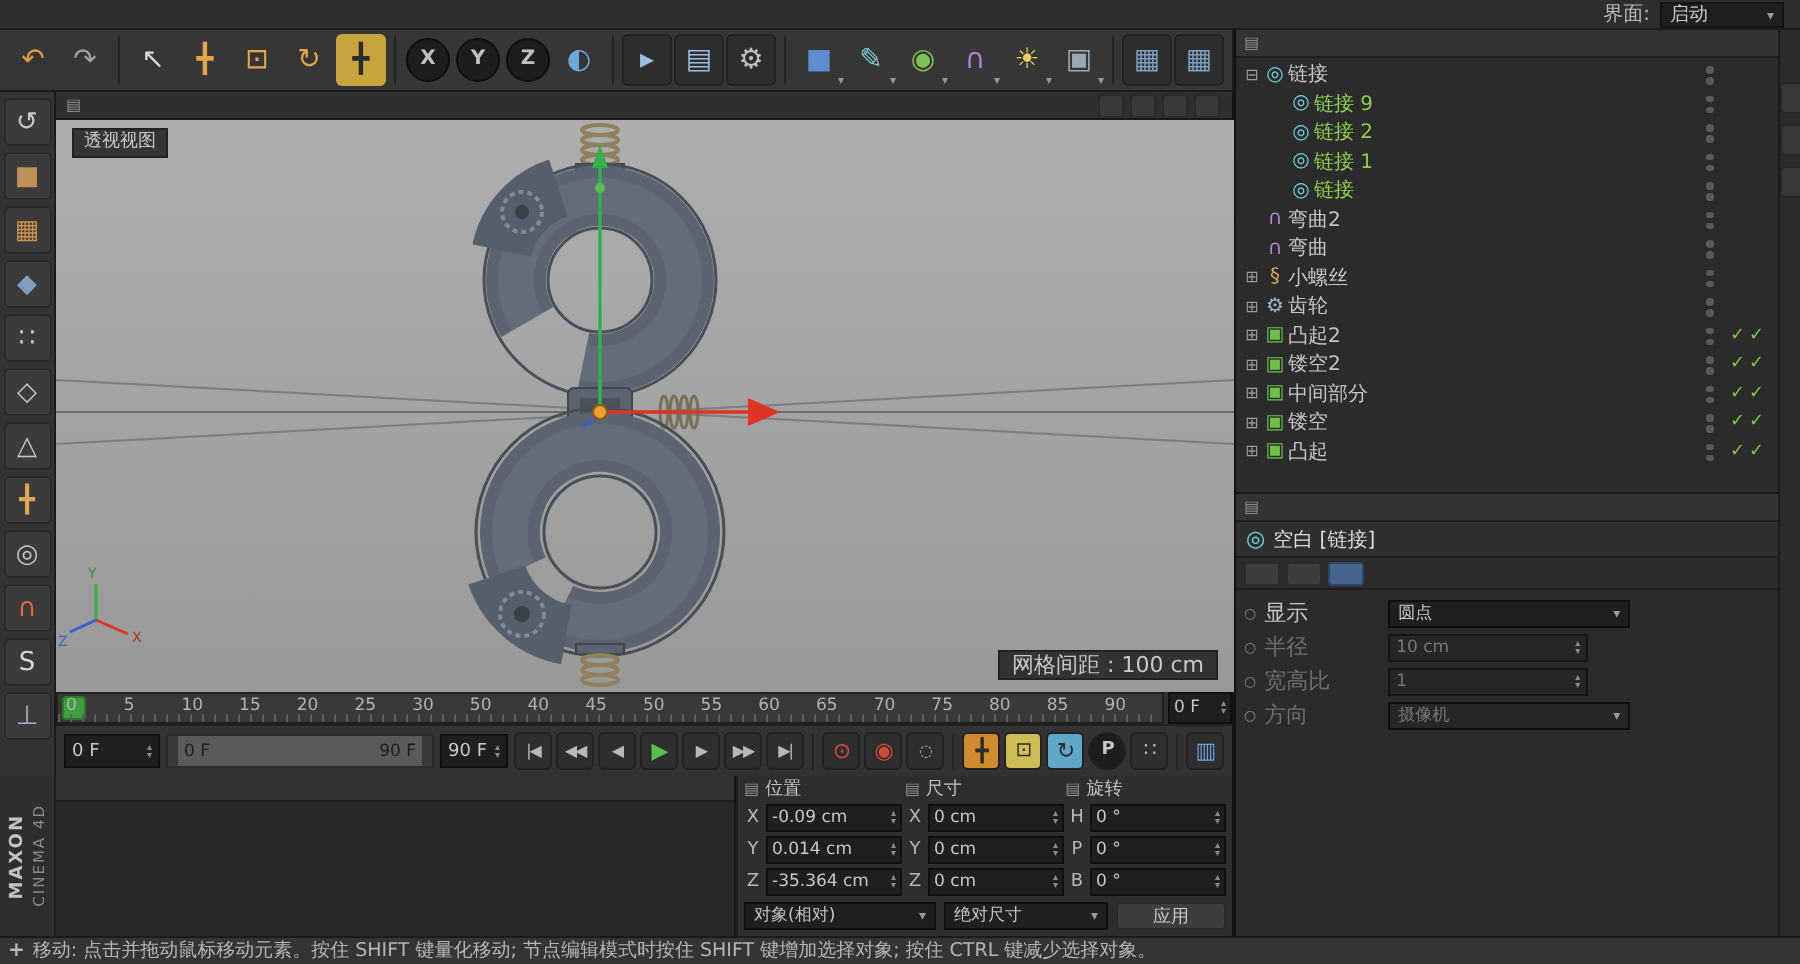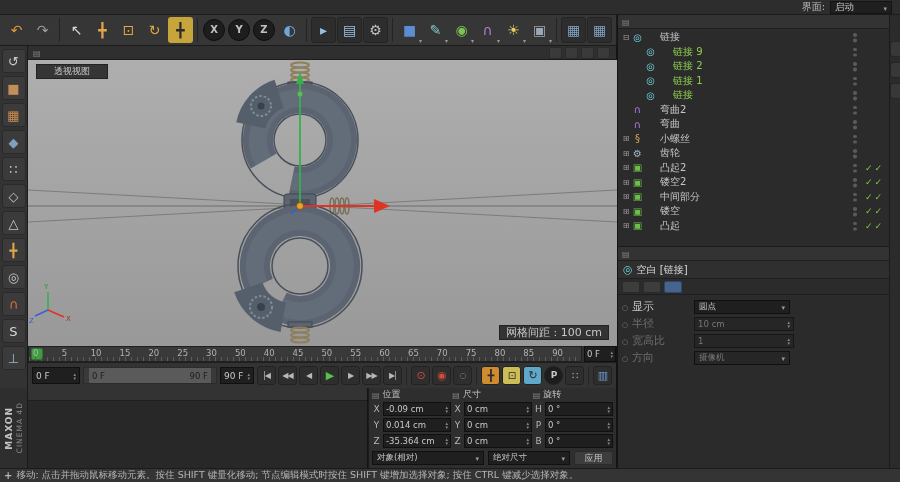--- a/index.html
+++ b/index.html
@@ -46,21 +46,21 @@
   
   .viewport{position:absolute;left:28px;top:46px;width:589px;height:300px;border-right:1px solid #141414}
   .vp-menu{height:14px;background:#2f2f2f;border-bottom:1px solid #1b1b1b;display:flex;
     align-items:center;padding:0 2px;white-space:nowrap}
   .vp-menu-item{padding:0 6px;font-size:9.5px;color:#c4c4c4}
   .vp-nav{margin-left:auto;display:flex;gap:3px;padding-right:4px}
   .vp-nav-item{width:13px;height:12px;display:flex;align-items:center;justify-content:center;
     font-size:9px;color:#b0b0b0;background:#3a3a3a;border:1px solid #2a2a2a;border-radius:2px}
   .vp-canvas{position:absolute;left:0;top:14px;width:589px;height:286px;overflow:hidden}
   .vp-label{position:absolute;left:8px;top:18px;background:rgba(42,42,42,.92);border:1px solid #222;
-    color:#c8c8c8;font-size:9px;padding:0 17px;line-height:13px}
+    color:#c8c8c8;font-size:9px;padding:0 5px;line-height:13px}
   .vp-grid-label{position:absolute;right:8px;bottom:6px;background:rgba(42,42,42,.92);
     border:1px solid #222;color:#c8c8c8;font-size:11px;padding:0 6px;line-height:13px}
 
   
   .timeline{position:absolute;left:28px;top:346px;width:589px;height:16px;display:flex;gap:2px;
     background:#303030;border-right:1px solid #141414;padding:0}
   .ruler{position:relative;flex:1;background:#393939;border:1px solid #202020;overflow:hidden}
   .playhead{position:absolute;left:2px;top:1px;bottom:1px;width:12px;background:#3f9e40;
     border:1px solid #2a7a2b;border-radius:2px}
   .ruler-ticks{position:absolute;inset:0;display:flex;padding-left:4px}
@@ -111,38 +111,38 @@
   .clab{width:9px;font-size:9px;color:#b8b8b8;text-align:center;flex:0 0 auto}
   .cfield{width:68px;height:14px;background:#1f1f1f;border:1px solid #101010;display:flex;
     align-items:center;justify-content:space-between;padding:0 2px;flex:0 0 auto;overflow:hidden}
   .cval{font-size:8.5px;color:#c8c8c8;white-space:nowrap}
   .stepper{display:flex;flex-direction:column;align-items:center;line-height:4px;flex:0 0 auto}
   .stepper::before{content:"▴";font-size:5px;color:#8a8a8a}
   .stepper::after{content:"▾";font-size:5px;color:#8a8a8a}
   .coords-footer{display:flex;align-items:center;gap:4px;margin-top:2px}
   .cselect{height:14px;background:#1f1f1f;border:1px solid #101010;display:flex;align-items:center;
     justify-content:space-between;padding:0 4px;font-size:8.5px;color:#c4c4c4}
-  .cselect.w1{width:112px}.cselect.w2{width:82px}
+  .cselect.w1{width:96px}.cselect.w2{width:82px}
   .sel-arrow::after{content:"▾";font-size:7px;color:#9a9a9a}
   .apply-btn{flex:1;height:14px;background:#3d3d3d;border:1px solid #2a2a2a;border-radius:2px;
     display:flex;align-items:center;justify-content:center;font-size:9px;color:#c8c8c8}
 
   
   .right-panel{position:absolute;left:617px;top:15px;width:272px;height:453px;background:#2b2b2b;
     border-left:1px solid #141414;display:flex;flex-direction:column}
   .om-menu,.am-menu{height:14px;background:#333;border-bottom:1px solid #1f1f1f;display:flex;
     align-items:center;padding:0 4px;flex:0 0 auto}
   .om-menu-item,.am-menu-item{padding:0 5px;font-size:9.5px;color:#c4c4c4;white-space:nowrap}
   .am-icons{margin-left:auto;display:flex;gap:4px;padding-right:2px}
   .am-icon{font-size:8px;color:#9a9a9a}
   .tree{height:218px;overflow:hidden;background:#2b2b2b;border-bottom:1px solid #1a1a1a;flex:0 0 auto;padding-top:1px}
   .trow{display:flex;align-items:center;height:14.5px;padding-left:calc(3px + var(--d,0)*13px);white-space:nowrap}
   .exp{width:10px;font-size:8px;color:#9a9a9a;text-align:center;flex:0 0 auto}
   .ticon{width:13px;font-size:10px;color:var(--gc,#9ab);text-align:center;flex:0 0 auto}
-  .tlabel{margin-left:16px;color:#c6c6c6;overflow:hidden}
+  .tlabel{margin-left:0;color:#c6c6c6;overflow:hidden}
   .trow.sel .tlabel{color:#8ed04e}
   .tdots{margin-left:auto;margin-right:8px;width:4px;flex:0 0 auto}
   .tdots::before{content:"";display:block;width:3.5px;height:3.5px;border-radius:50%;
     background:#5a5a5a;box-shadow:0 5.5px 0 #5a5a5a;margin-bottom:5px}
   .tchecks{width:24px;color:#7ec93f;font-size:9px;letter-spacing:2px;flex:0 0 auto}
   .am-objrow{height:18px;background:#2f2f2f;border-bottom:1px solid #1f1f1f;display:flex;
     align-items:center;padding:0 5px;gap:4px;flex:0 0 auto}
   .obj-icon{color:#6fd3e0;font-size:11px}
   .obj-title{font-size:10px;color:#dcdcdc}
   .am-tabs{height:16px;display:flex;align-items:center;gap:3px;padding:0 4px;background:#2b2b2b;
@@ -150,21 +150,21 @@
   .am-tab{padding:0 8px;height:12px;line-height:12px;background:#3d3d3d;border:1px solid #2a2a2a;
     border-radius:2px;font-size:9px;color:#c4c4c4}
   .am-tab.active{background:#46648e;border-color:#2f4archive666;border-color:#2f4666;color:#fff}
   .am-section{height:13px;background:#3a3a3a;border-bottom:1px solid #262626;display:flex;
     align-items:center;padding:0 6px;font-size:9.5px;color:#d0d0d0;flex:0 0 auto}
   .am-props{padding:3px 4px;flex:1 1 auto}
   .prow{display:flex;align-items:center;height:17px;gap:4px}
   .pdot::before{content:"○";font-size:7px;color:#8a8a8a}
   .plabel{width:58px;font-size:11px;color:#c4c4c4;text-align:left;white-space:nowrap;overflow:hidden}
   .prow.disabled .plabel{color:#6e6e6e}
-  .pselect{width:96px;height:14px;background:#1f1f1f;border:1px solid #101010;display:flex;
+  .pselect{width:121px;height:14px;background:#1f1f1f;border:1px solid #101010;display:flex;
     align-items:center;justify-content:space-between;padding:0 4px;font-size:8.5px;color:#c8c8c8}
   .pfield{width:100px;height:14px;background:#262626;border:1px solid #161616;display:flex;
     align-items:center;justify-content:space-between;padding:0 3px;font-size:8.5px;color:#777}
   .prow.disabled .pselect{background:#262626;color:#777}
 
   
   .right-strip{position:absolute;left:889px;top:15px;width:11px;height:453px;background:#2b2b2b;
     border-left:1px solid #1b1b1b;display:flex;flex-direction:column;align-items:center;padding-top:26px;gap:5px}
   .dock-tab{writing-mode:vertical-rl;background:#383838;border:1px solid #262626;border-right:none;
     border-radius:3px 0 0 3px;padding:7px 0;font-size:8px;color:#a8a8a8;width:10px;text-align:center}

